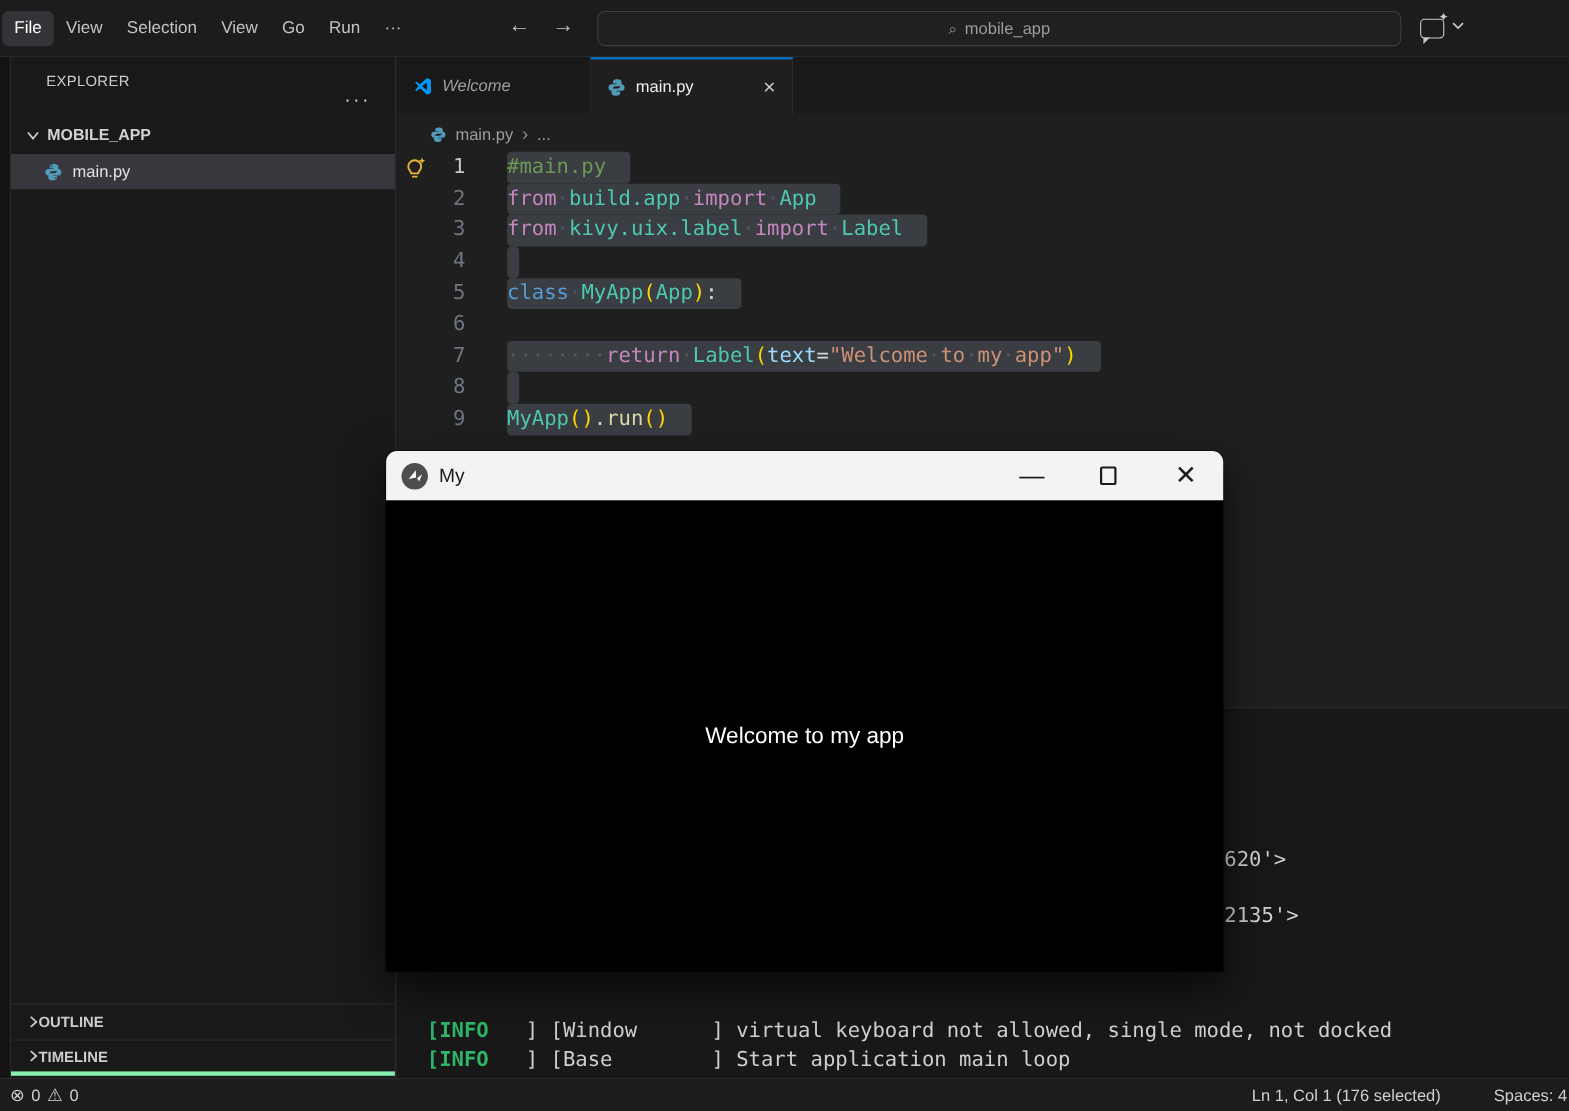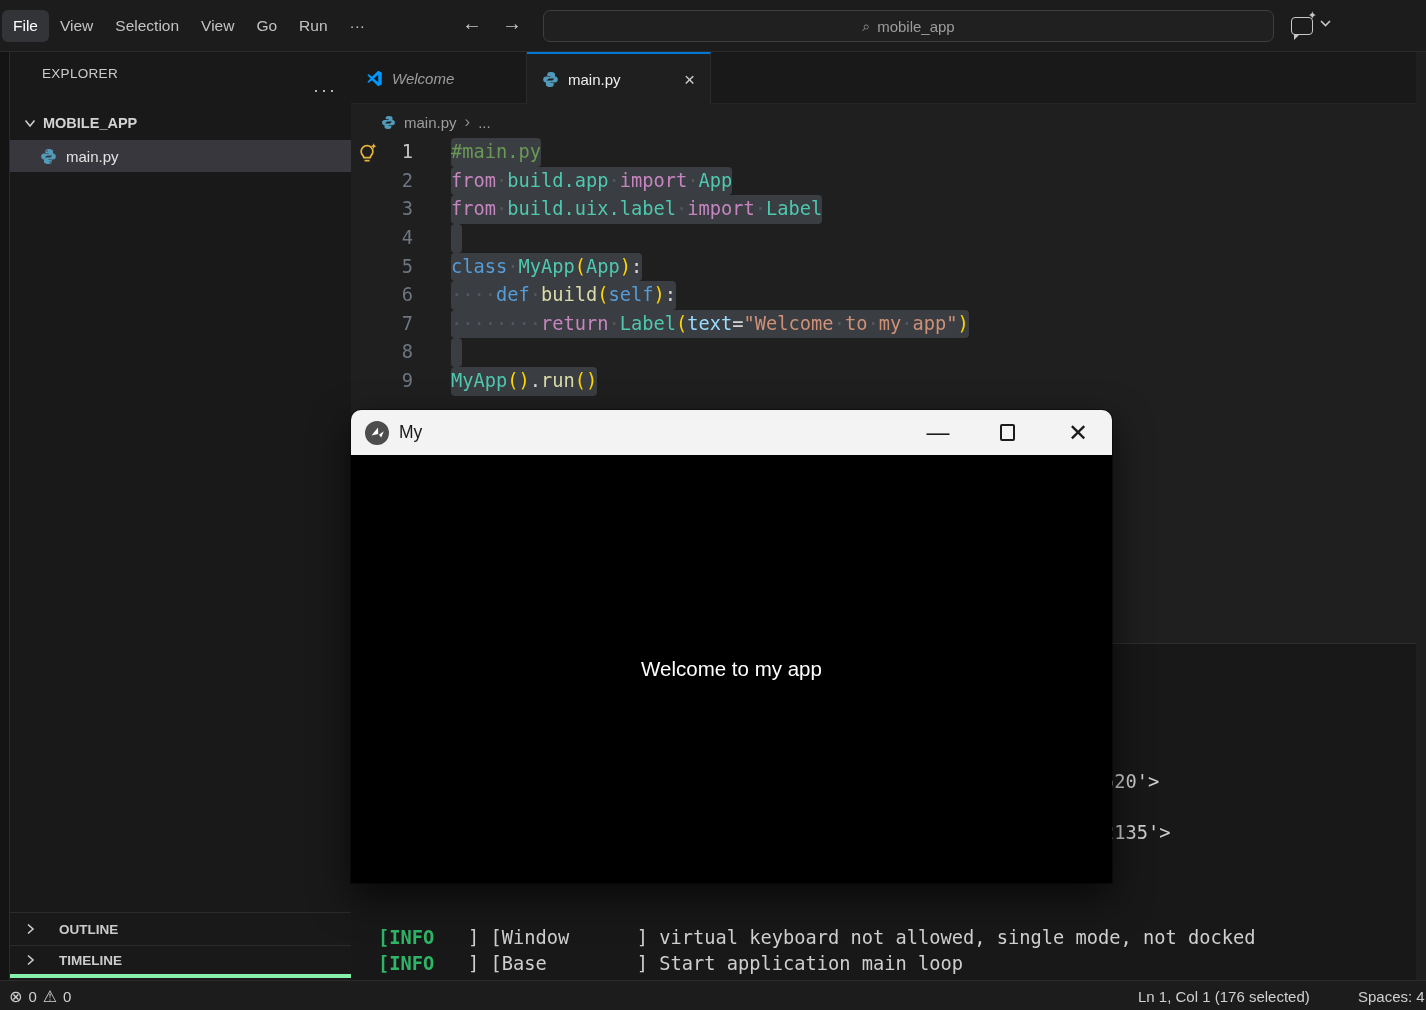--- a/index.html
+++ b/index.html
@@ -32,46 +32,46 @@
   .sidebar { position:absolute; left:10px; top:52px; width:350px; height:928px;
              background:#191919; border-right:1px solid #2b2b2b; }
   .sb-header { position:absolute; left:0; top:14px; width:100%; height:30px; display:flex;
                align-items:flex-start; color:#cccccc; font-size:13.5px; letter-spacing:.3px; padding-left:32px; }
   .sb-ellipsis { position:absolute; right:22px; top:0; color:#cccccc; font-size:18px; letter-spacing:2px; cursor:pointer; }
   .sb-folder { position:absolute; left:0; top:56px; width:100%; height:30px; display:flex;
                align-items:center; color:#d2d2d2; font-size:14.5px; font-weight:bold; padding-left:14px; gap:7px; cursor:pointer;}
   .sb-file { position:absolute; left:0; top:88px; width:100%; height:32px; display:flex;
              align-items:center; background:#37373d; color:#e3e3e3; font-size:15px; padding-left:30px; gap:9px; cursor:pointer; }
   .sb-bottom { position:absolute; left:0; bottom:2px; width:100%; }
-  .sb-section { height:33px; display:flex; align-items:center; gap:24px; padding-left:16px;
+  .sb-section { height:33px; display:flex; align-items:center; gap:0; padding-left:16px;
                 border-top:1px solid #2b2b2b; color:#cccccc; font-size:13.5px; font-weight:bold; cursor:pointer; }
   .sb-bottom .last { border-bottom:4px solid #86efac; }
   .chevron-svg { display:inline-block; }
 
   
-  .editor-area { position:absolute; left:351px; top:52px; width:1065px; height:928px; background:#1f1f1f; }
+  .editor-area { position:absolute; left:361px; top:52px; width:1065px; height:928px; background:#1f1f1f; }
   .tabbar { position:absolute; left:0; top:0; width:100%; height:52px; background:#191919;
             display:flex; border-bottom:1px solid #252526; }
   .tab { height:52px; display:flex; align-items:center; padding:0 15px; gap:9px;
          border-right:1px solid #2b2b2b; font-size:15px; cursor:pointer; position:relative; }
   .tab.welcome { width:176px; color:#9d9d9d; font-style:italic; }
   .tab.active { width:184px; background:#1f1f1f; color:#eeeeee; border-top:2px solid var(--accent); font-style:normal; }
   .tab .close { margin-left:auto; color:#cccccc; font-size:19px; line-height:1; cursor:pointer; }
   .breadcrumb { position:absolute; left:0; top:52px; width:100%; height:36px; display:flex;
                 align-items:center; gap:8px; padding-left:30px; color:#9d9d9d; font-size:15px; background:#1f1f1f; }
   .breadcrumb .sep { color:#8a8a8a; font-size:17px; }
 
   
   .code { position:absolute; left:0; top:86px; width:100%;
           font-family:"DejaVu Sans Mono","Liberation Mono",monospace; font-size:18.7px; }
   .code-line { height:28.625px; line-height:28.625px; white-space:pre; display:flex; }
   .code-line .num { width:62px; text-align:right; color:#6e7681; flex:none; }
   .code-line.cur .num { color:#c6c6c6; }
   .code-line .content { margin-left:38px; }
-  .sel { display:inline-block; background:var(--sel); border-radius:4px; padding-right:0; height:28.625px; }
+  .sel { display:inline-block; background:var(--sel); border-radius:4px; padding-right:22px; height:28.625px; }
   .sel.empty { padding:0; width:11px; }
   .lightbulb { position:absolute; left:6px; top:90px; width:22px; height:22px; }
   .tk-cm{color:var(--cm);} .tk-kw{color:var(--kw);} .tk-kb{color:var(--kb);}
   .tk-ty{color:var(--ty);} .tk-fn{color:var(--fn);} .tk-st{color:var(--st);}
   .tk-pm{color:var(--pm);text-align:right;} .tk-pl{color:var(--pl);} .tk-br{color:var(--br);}
   .tk-sf{color:var(--sf);} .tk-ws{color:var(--ws);}
 
   
   .panel { position:absolute; left:0; top:591px; width:100%; height:337px;
            background:#181818; border-top:1px solid #2f2f2f;
@@ -203,24 +203,24 @@
       <span>...</span>
     </div>
 
     <svg class="lightbulb" viewBox="0 0 18 18">
       <path fill="none" stroke="#e8b43c" stroke-width="1.4" d="M6.2 15.2h4.1M5.6 12.8c0-1.7-2.2-2.2-2.2-5a4.8 4.8 0 0 1 9.6 0c0 2.8-2.2 3.3-2.2 5z"></path>
       <path fill="#e8b43c" d="m13.6 1 .7 1.7 1.7.7-1.7.7-.7 1.7-.7-1.7-1.7-.7 1.7-.7z"></path>
     </svg>
     <div class="code">
         <div class="code-line cur"><span class="num">1</span><span class="content"><span class="sel"><span class="tk-cm">#main.py</span></span></span></div>
         <div class="code-line"><span class="num">2</span><span class="content"><span class="sel"><span class="tk-kw">from</span><span class="tk-ws">·</span><span class="tk-ty">build.app</span><span class="tk-ws">·</span><span class="tk-kw">import</span><span class="tk-ws">·</span><span class="tk-ty">App</span></span></span></div>
-        <div class="code-line"><span class="num">3</span><span class="content"><span class="sel"><span class="tk-kw">from</span><span class="tk-ws">·</span><span class="tk-ty">build.uix.label</span><span class="tk-ws">·</span><span class="tk-kw">import</span><span class="tk-ws">·</span><span class="tk-ty">Label</span></span></span></div>
+        <div class="code-line"><span class="num">3</span><span class="content"><span class="sel"><span class="tk-kw">from</span><span class="tk-ws">·</span><span class="tk-ty">kivy.uix.label</span><span class="tk-ws">·</span><span class="tk-kw">import</span><span class="tk-ws">·</span><span class="tk-ty">Label</span></span></span></div>
         <div class="code-line"><span class="num">4</span><span class="content"><span class="sel empty"></span></span></div>
         <div class="code-line"><span class="num">5</span><span class="content"><span class="sel"><span class="tk-kb">class</span><span class="tk-ws">·</span><span class="tk-ty">MyApp</span><span class="tk-br">(</span><span class="tk-ty">App</span><span class="tk-br">)</span><span class="tk-pl">:</span></span></span></div>
-        <div class="code-line"><span class="num">6</span><span class="content"><span class="sel"><span class="tk-ws">····</span><span class="tk-kb">def</span><span class="tk-ws">·</span><span class="tk-fn">build</span><span class="tk-br">(</span><span class="tk-sf">self</span><span class="tk-br">)</span><span class="tk-pl">:</span></span></span></div>
+        <div class="code-line"><span class="num">6</span></div>
         <div class="code-line"><span class="num">7</span><span class="content"><span class="sel"><span class="tk-ws">········</span><span class="tk-kw">return</span><span class="tk-ws">·</span><span class="tk-ty">Label</span><span class="tk-br">(</span><span class="tk-pm">text</span><span class="tk-pl">=</span><span class="tk-st">"Welcome</span><span class="tk-ws">·</span><span class="tk-st">to</span><span class="tk-ws">·</span><span class="tk-st">my</span><span class="tk-ws">·</span><span class="tk-st">app"</span><span class="tk-br">)</span></span></span></div>
         <div class="code-line"><span class="num">8</span><span class="content"><span class="sel empty"></span></span></div>
         <div class="code-line"><span class="num">9</span><span class="content"><span class="sel"><span class="tk-ty">MyApp</span><span class="tk-br">(</span><span class="tk-br">)</span><span class="tk-pl">.</span><span class="tk-fn">run</span><span class="tk-br">(</span><span class="tk-br">)</span></span></span></div>
       </div>
 
     <div class="panel">
       <div class="frag frag1">620'&gt;</div>
       <div class="frag frag2">2135'&gt;</div>
       <div class="term-lines">
           <div class="term-line"><span class="tk-tg">[INFO</span><span class="tk-tw">   ] [</span><span class="tk-tw">Window      </span><span class="tk-tw">] </span><span class="tk-tw">virtual keyboard not allowed, single mode, not docked</span></div>

